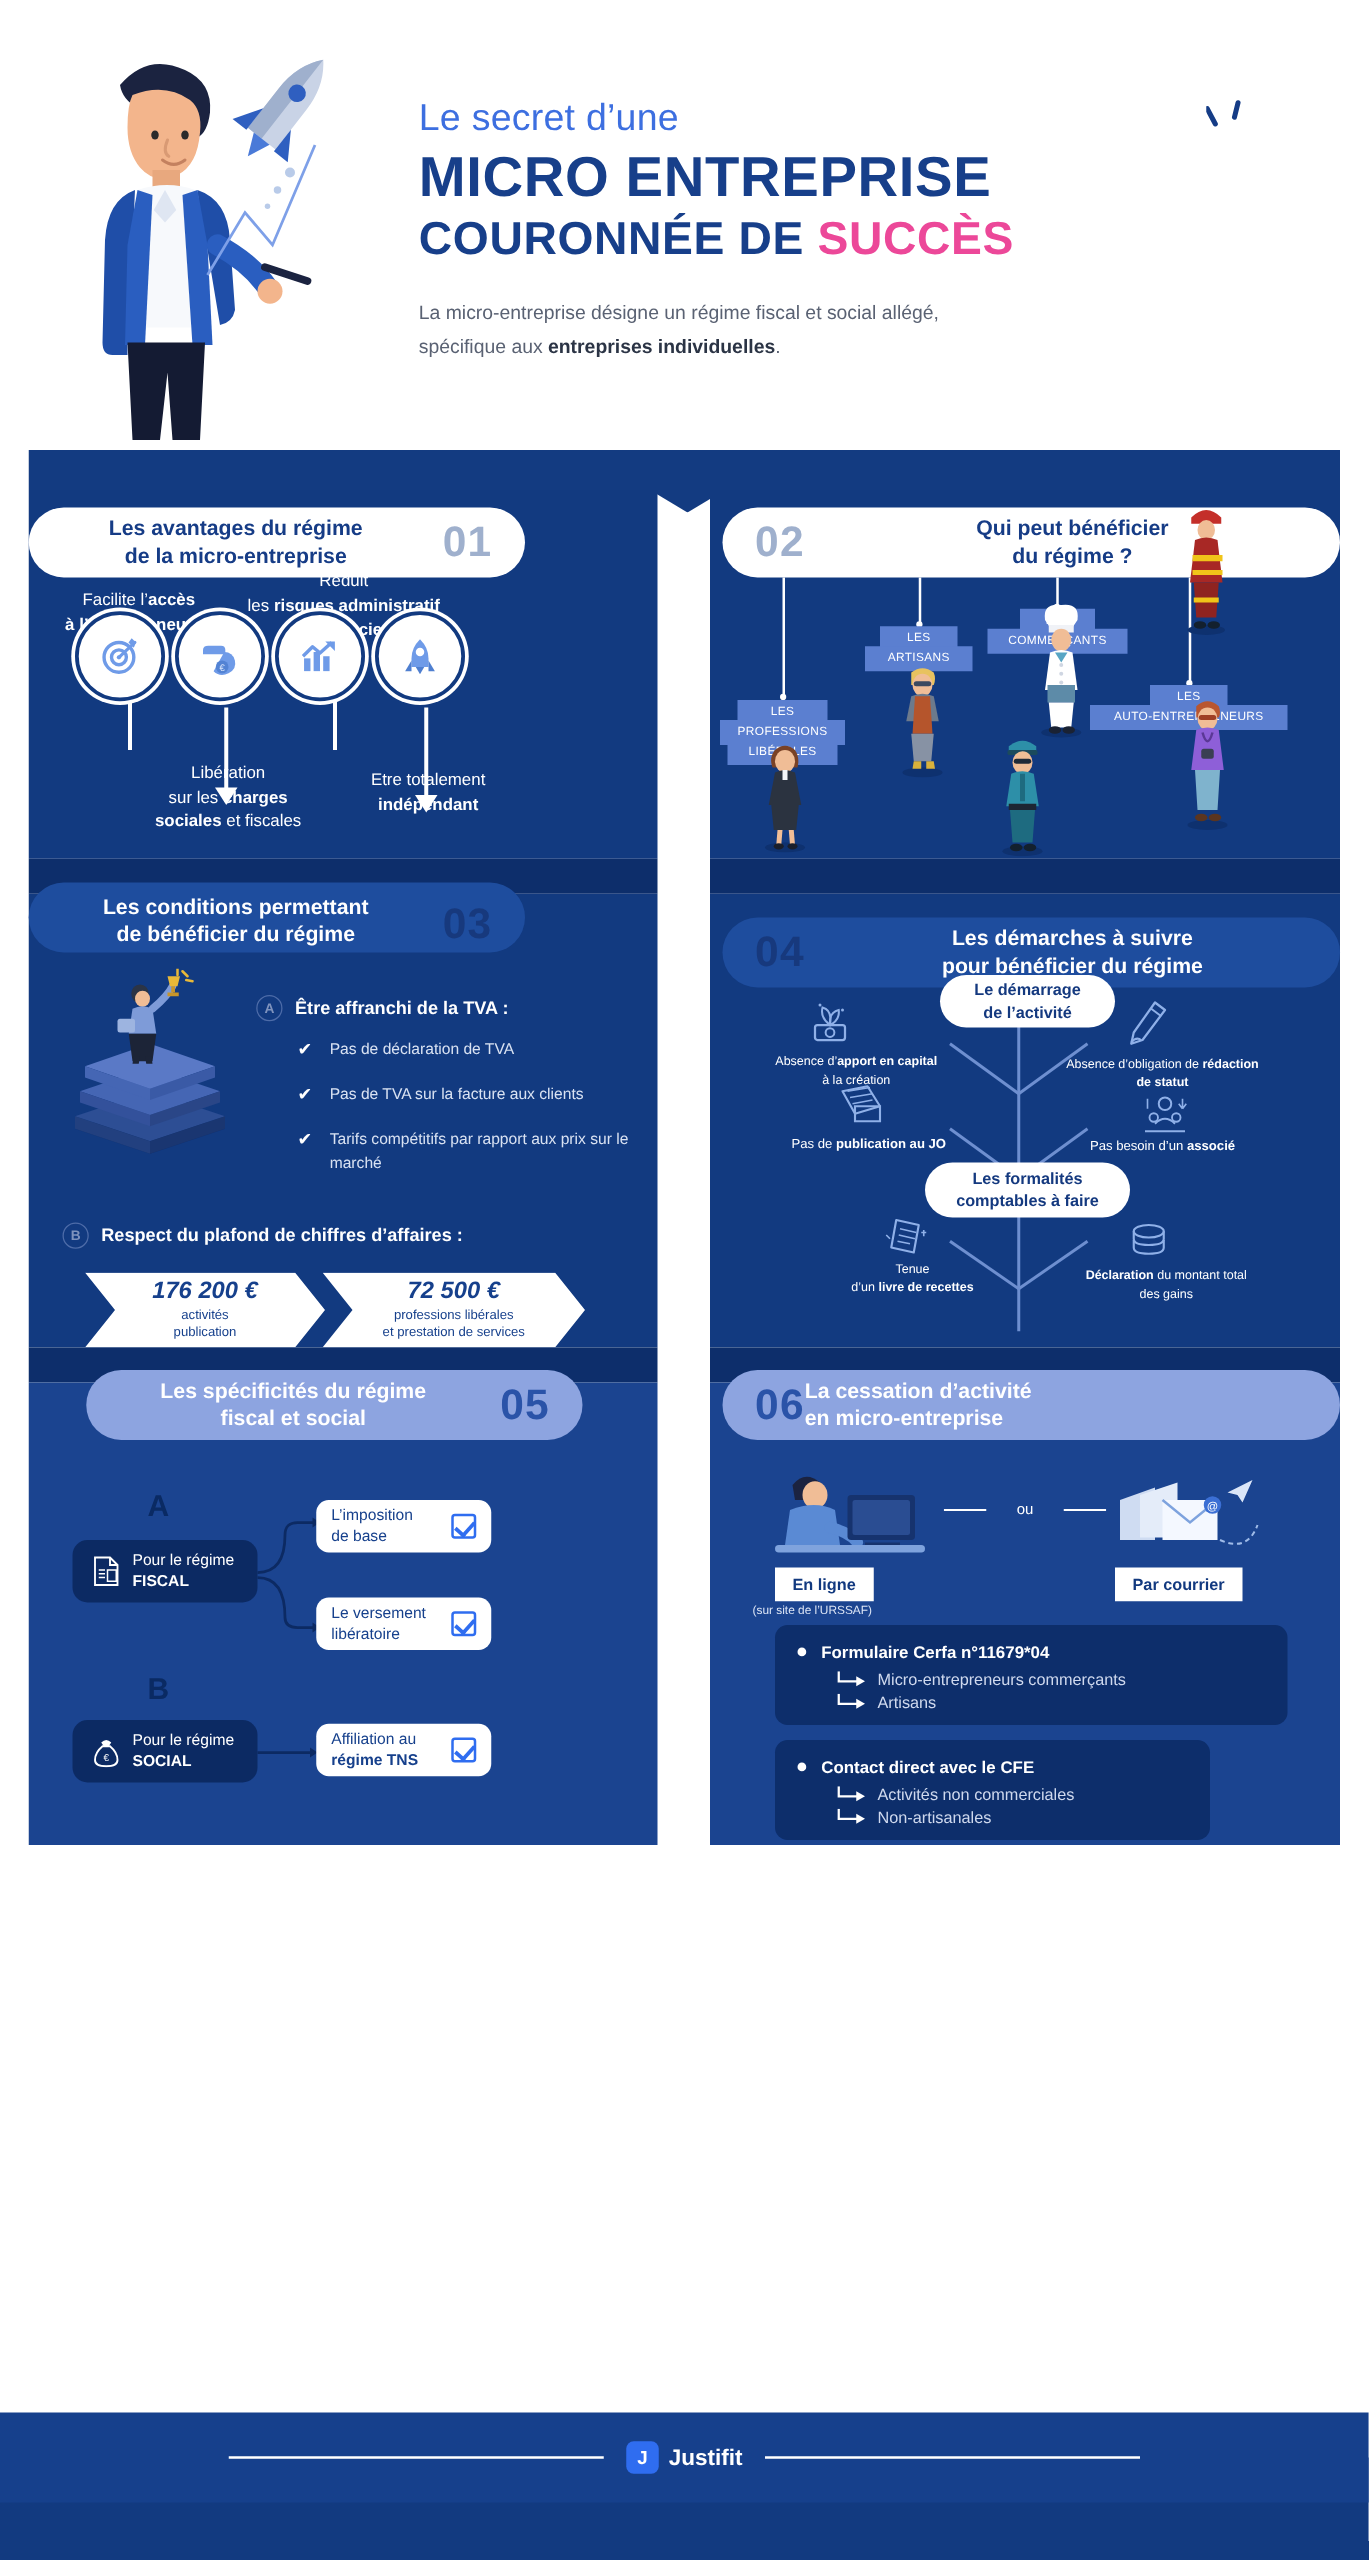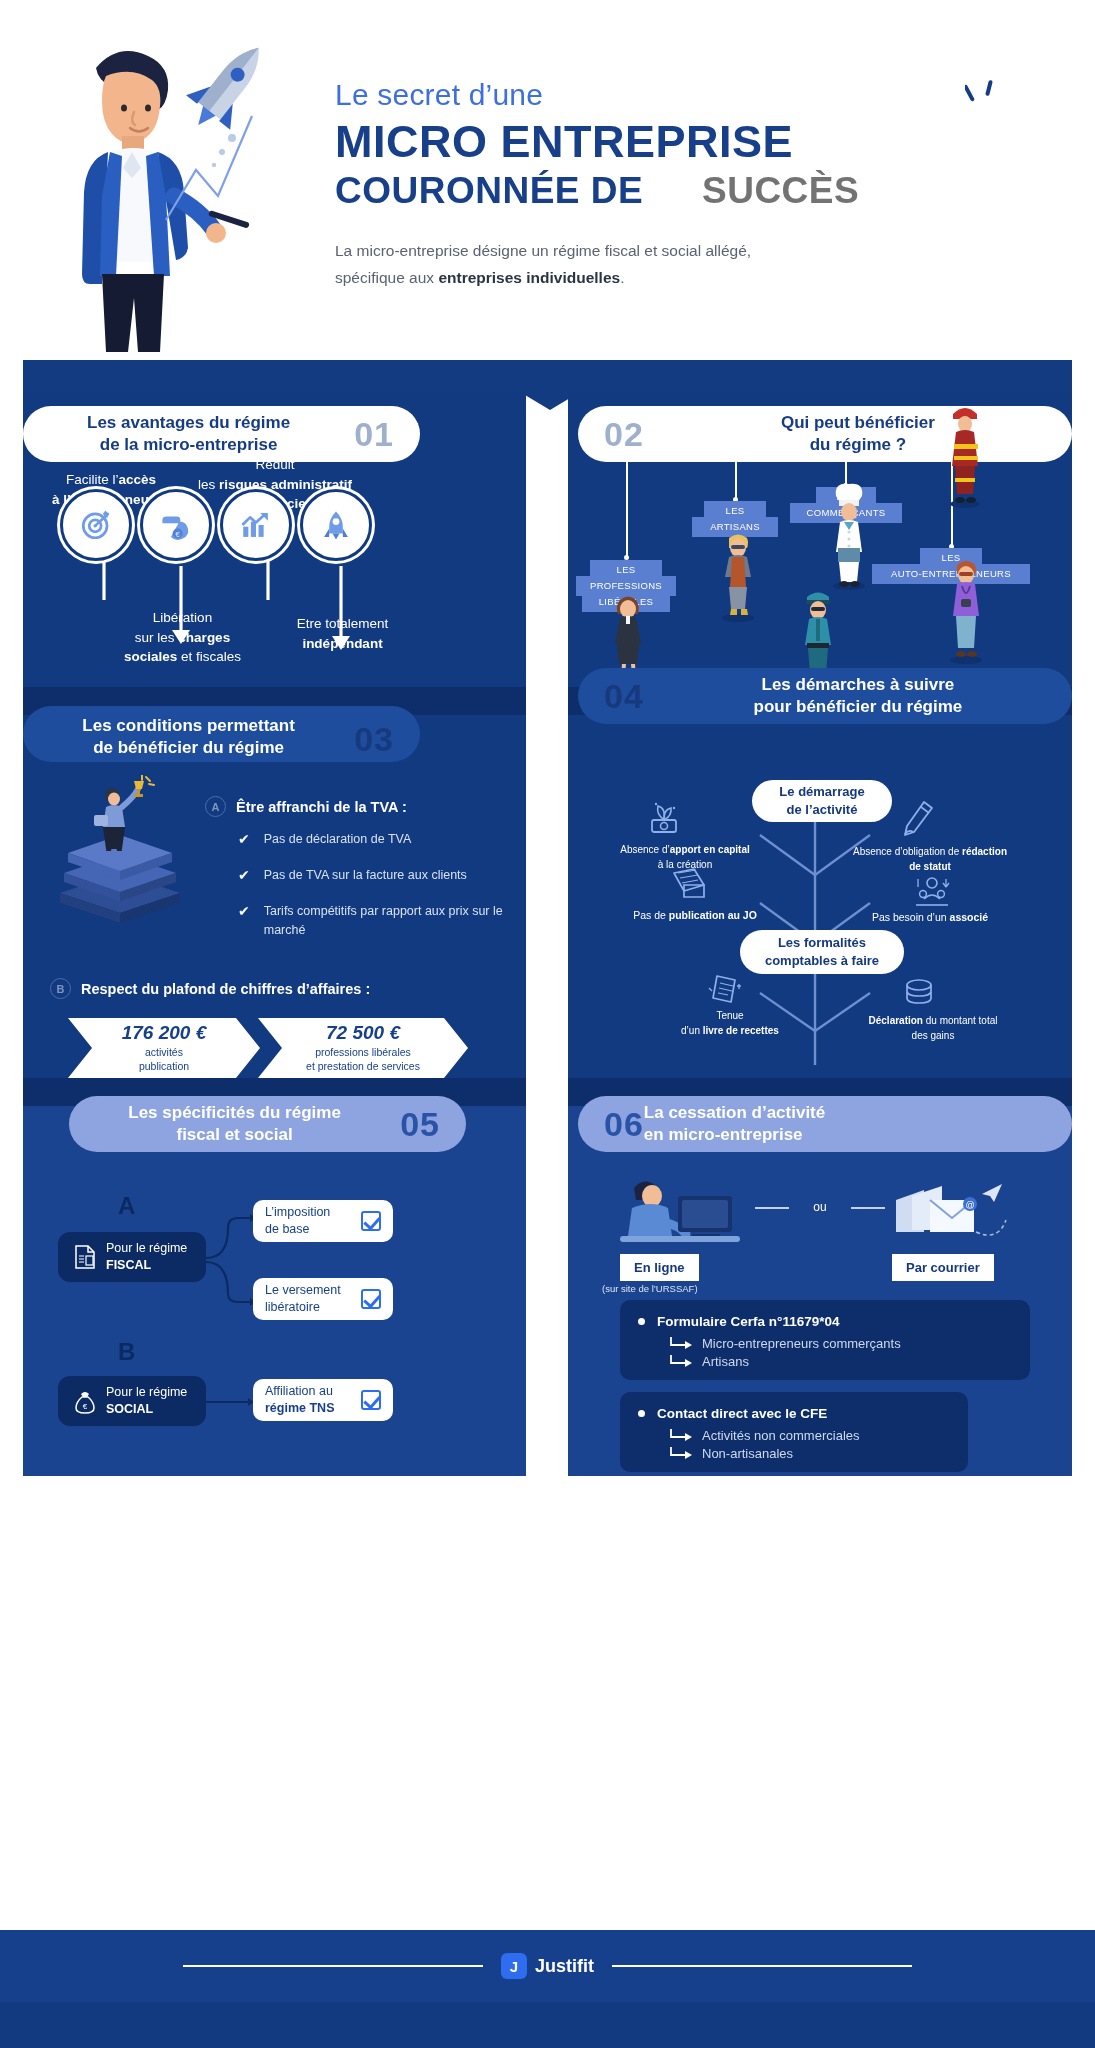--- a/index.html
+++ b/index.html
@@ -12,21 +12,21 @@
   }
   .page { position: relative; width: 1095px; height: 2048px; }
 
   
   .header { position: relative; height: 378px; background: #ffffff; }
   .hero-illu { position: absolute; left: 48px; top: 28px; width: 210px; height: 330px; }
   .header-text { position: absolute; left: 335px; top: 78px; width: 620px; }
   .h-line1 { font-size: 30px; color: #3d6fe0; letter-spacing: .2px; margin-bottom: 6px; }
   .h-line2 { font-size: 45px; font-weight: bold; color: #173f8a; letter-spacing: .5px; line-height: 1.08; }
   .h-line3 { font-size: 37px; font-weight: bold; color: #173f8a; letter-spacing: .5px; line-height: 1.1; margin-top: 4px;}
-  .h-line3 .hl { color: #737373; margin-left: 48px; }
+  .h-line3 .hl { color: #ec4899; }
   .h-sub { margin-top: 26px; font-size: 15.5px; color: #5a6273; line-height: 1.75; max-width: 520px; }
   .h-sub b { color: #2b3445; }
 
   .spark { position: absolute; right: 90px; top: 80px; width: 40px; height: 46px; }
 
   
   .band-top {
     position: absolute; left: 23px; top: 360px; width: 1049px; height: 32px;
     background: #133b81;
   }
@@ -500,21 +500,21 @@
   <div class="chev" style="left:258px; top:1018px; width:210px;">
     <div class="v">72 500 €</div>
     <div class="s">
       <span>professions libérales</span><br>
       <span>et prestation de services</span>
     </div>
   </div>
 
   <div class="panel darker" style="left:568px; top:687px; width:504px; height:28px;"></div>
   <div class="panel dark" style="left:568px; top:715px; width:504px; height:363px;"></div>
-  <div class="pill pill-blue" style="left:578px; top:668px; width:494px; padding:0 0 0 26px;">
+  <div class="pill pill-blue" style="left:578px; top:734px; width:494px; padding:0 0 0 26px;">
     <div class="num">04</div>
     <div style="flex:1; text-align:center;">
       <div class="ttl">Les démarches à suivre</div>
       <div class="ttl">pour bénéficier du régime</div>
     </div>
   </div>
 
   <svg style="position:absolute;left:568px;top:775px;width:504px;height:300px;" viewBox="0 0 504 300">
     <path d="M247 30 L247 290" stroke="#6e8fd0" stroke-width="2.4" fill="none"></path>
     <path d="M192 60 L247 100" stroke="#6e8fd0" stroke-width="2.4" fill="none"></path>

